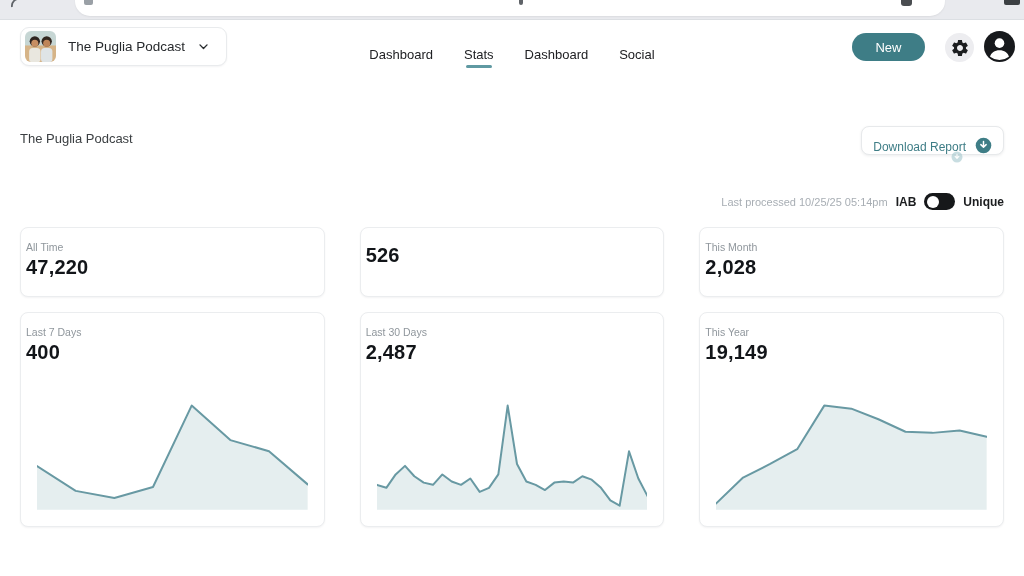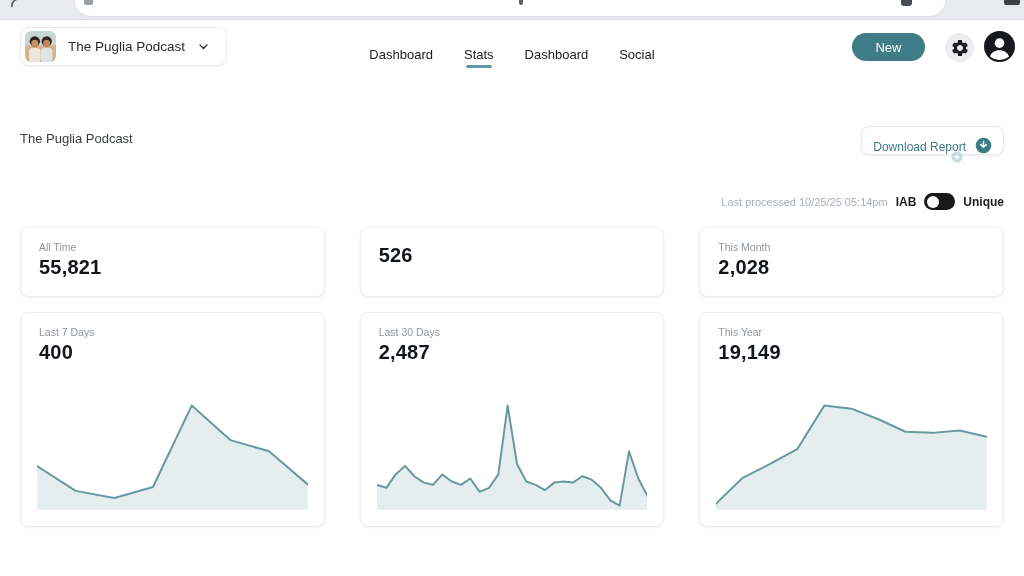--- a/index.html
+++ b/index.html
@@ -63,21 +63,21 @@
     background:var(--toggle-bg);cursor:pointer;flex:0 0 auto;}
   .toggle .knob{position:absolute;left:2.5px;top:2.5px;width:12px;height:12px;
     border-radius:50%;background:#fff;}
 
   
   .cards{position:absolute;left:20px;top:227px;width:984px;display:grid;
     grid-template-columns:1fr 1fr 1fr;grid-template-rows:70px 215px;
     gap:15px 35px;}
   .card{position:relative;background:#fff;border:1px solid #ebedef;
     border-radius:8px;box-shadow:0 1px 2px rgba(16,24,40,.05);
-    padding:13px 18px;overflow:hidden;}
+    padding:13px 5px;overflow:hidden;}
   .card-label{font-size:10.5px;color:#8f969c;}
   .card-value{font-size:20px;font-weight:700;color:#121519;margin-top:3px;
     letter-spacing:.2px;}
   .spark{position:absolute;left:16px;right:16px;bottom:14px;height:112px;
     width:calc(100% - 32px);}
   .spark-fill{fill:var(--chart-fill);stroke:none;}
   .spark-line{fill:none;stroke:var(--chart-line);stroke-width:2;
     vector-effect:non-scaling-stroke;stroke-linejoin:round;stroke-linecap:round;}
 </style>
 </head>
@@ -157,21 +157,21 @@
     <span class="toggle-label">IAB</span>
     <span class="toggle">
         <span class="knob"></span>
       </span>
     <span class="toggle-label">Unique</span>
   </div>
 
   <div class="cards">
     <div class="card">
       <div class="card-label">All Time</div>
-      <div class="card-value">55,821</div>
+      <div class="card-value">47,220</div>
     </div>
     <div class="card">
       <div class="card-value">526</div>
     </div>
     <div class="card">
       <div class="card-label">This Month</div>
       <div class="card-value">2,028</div>
     </div>
 
     <div class="card">

